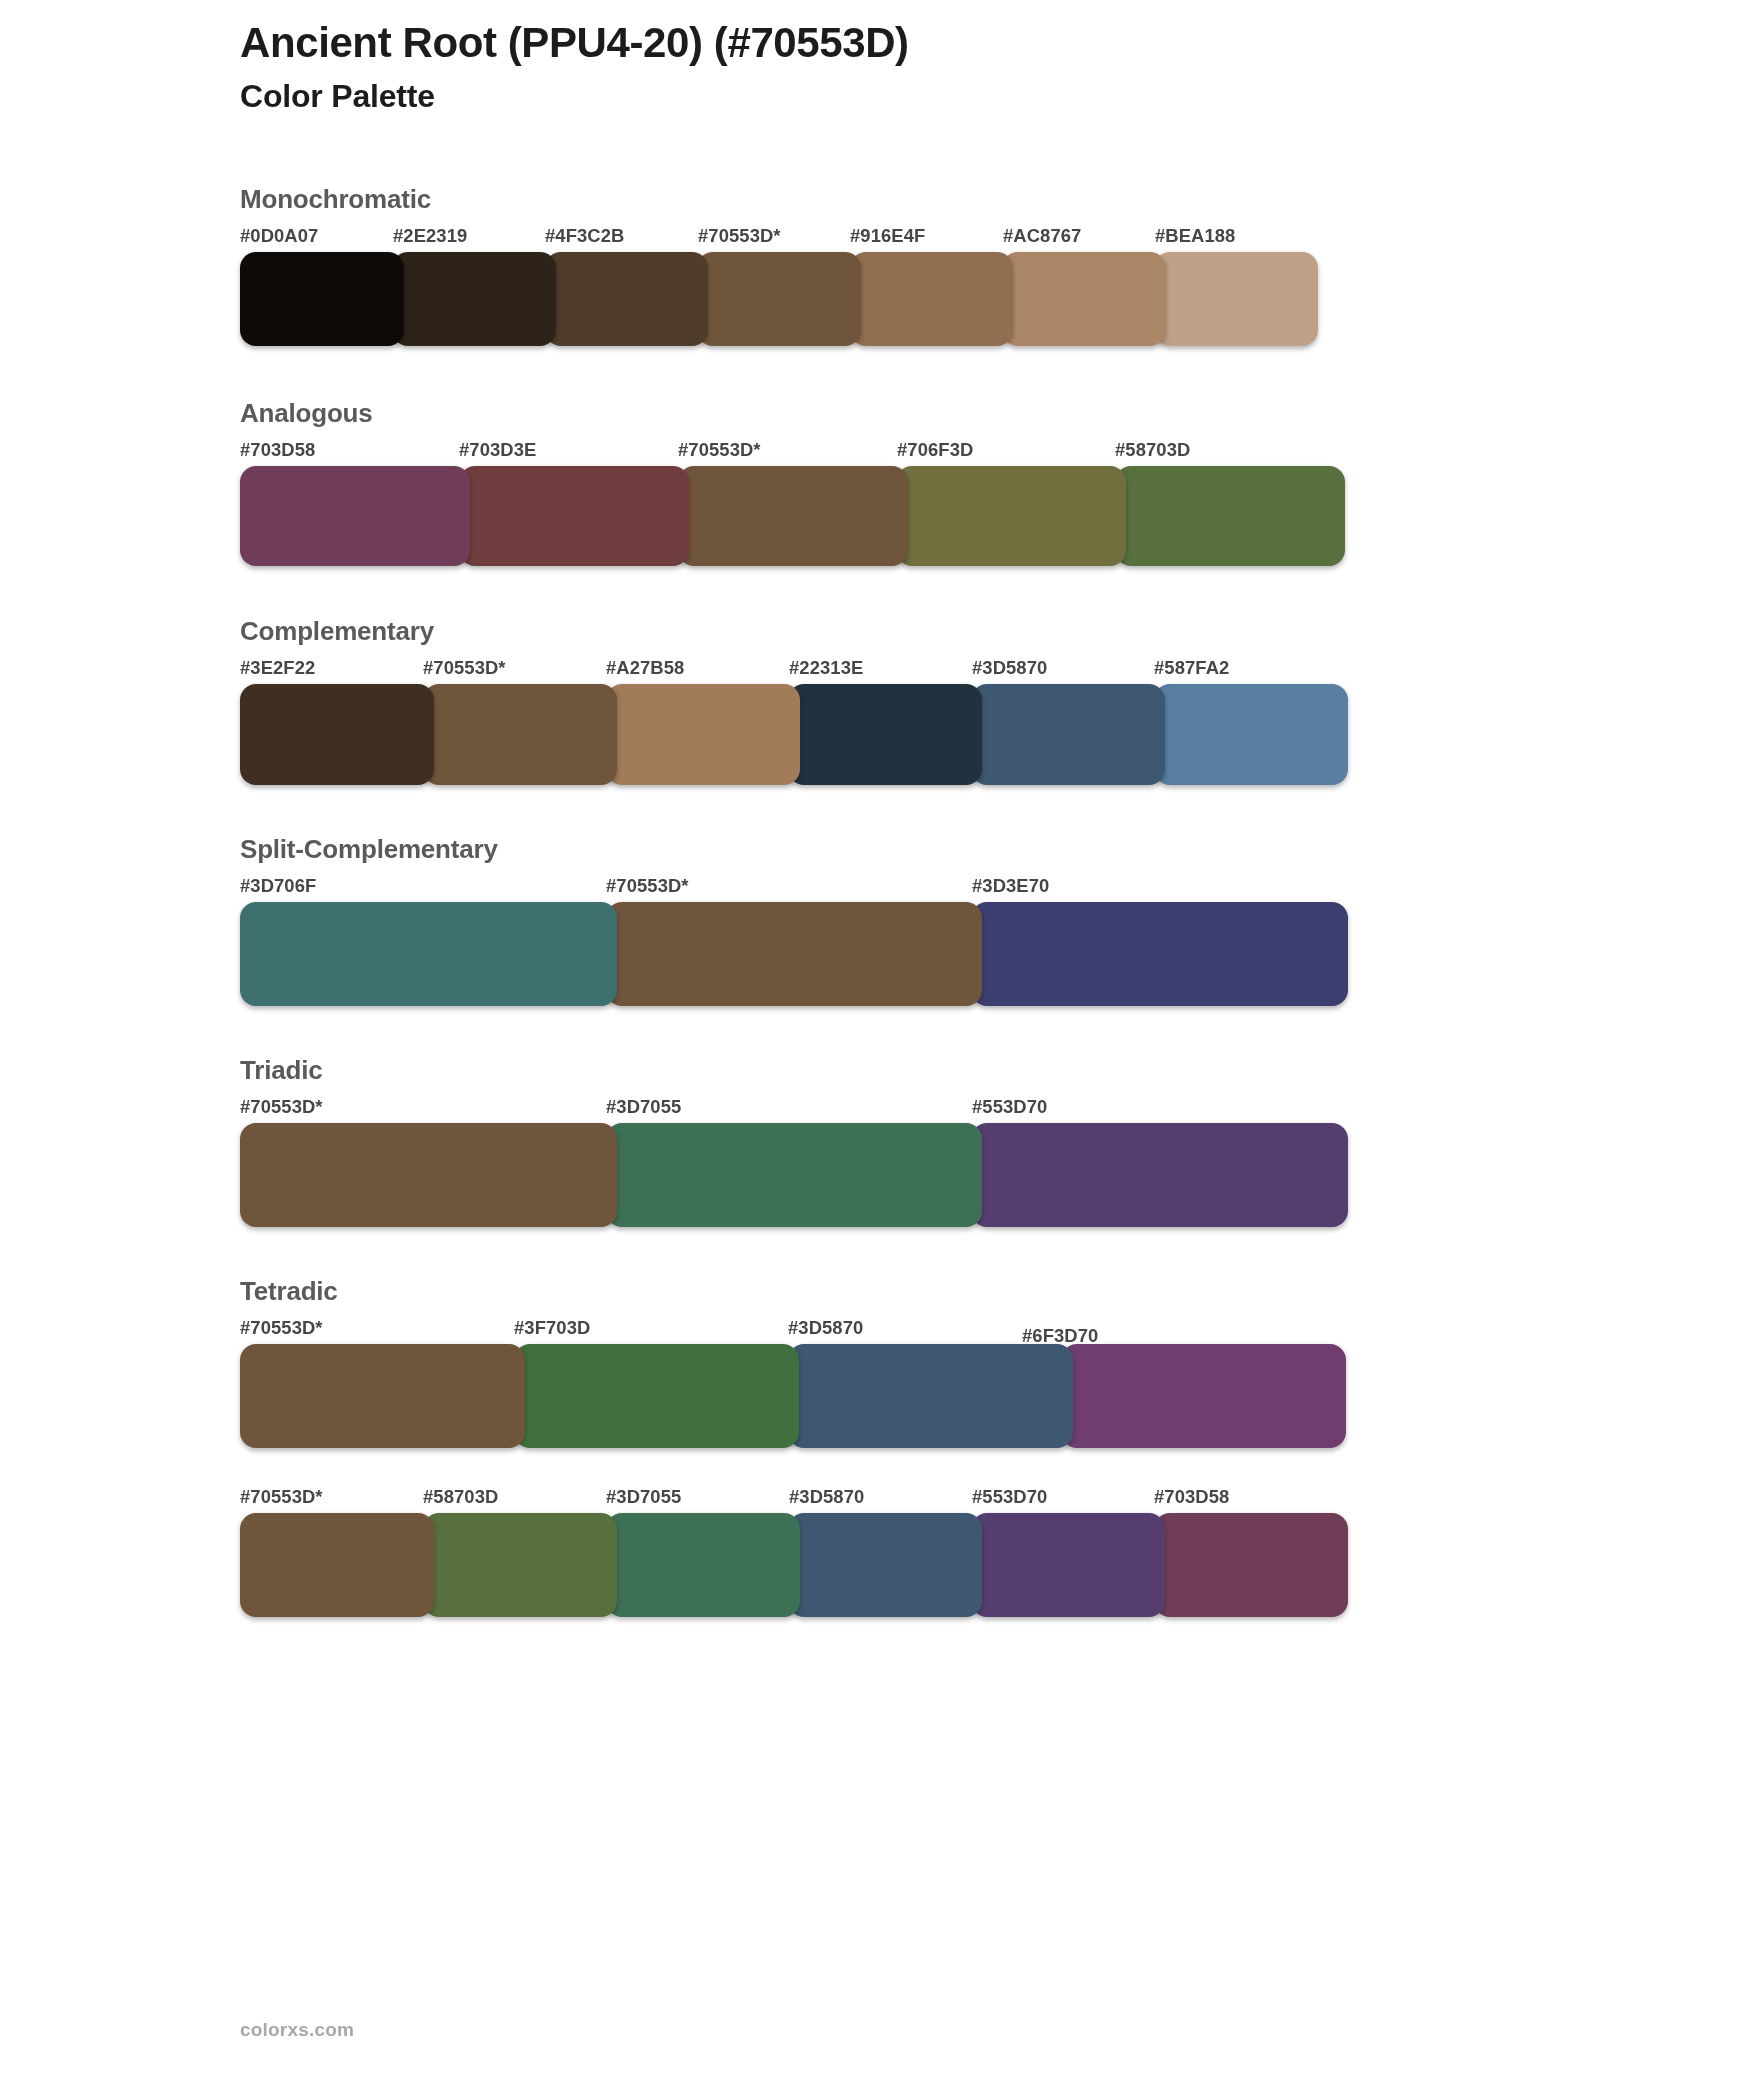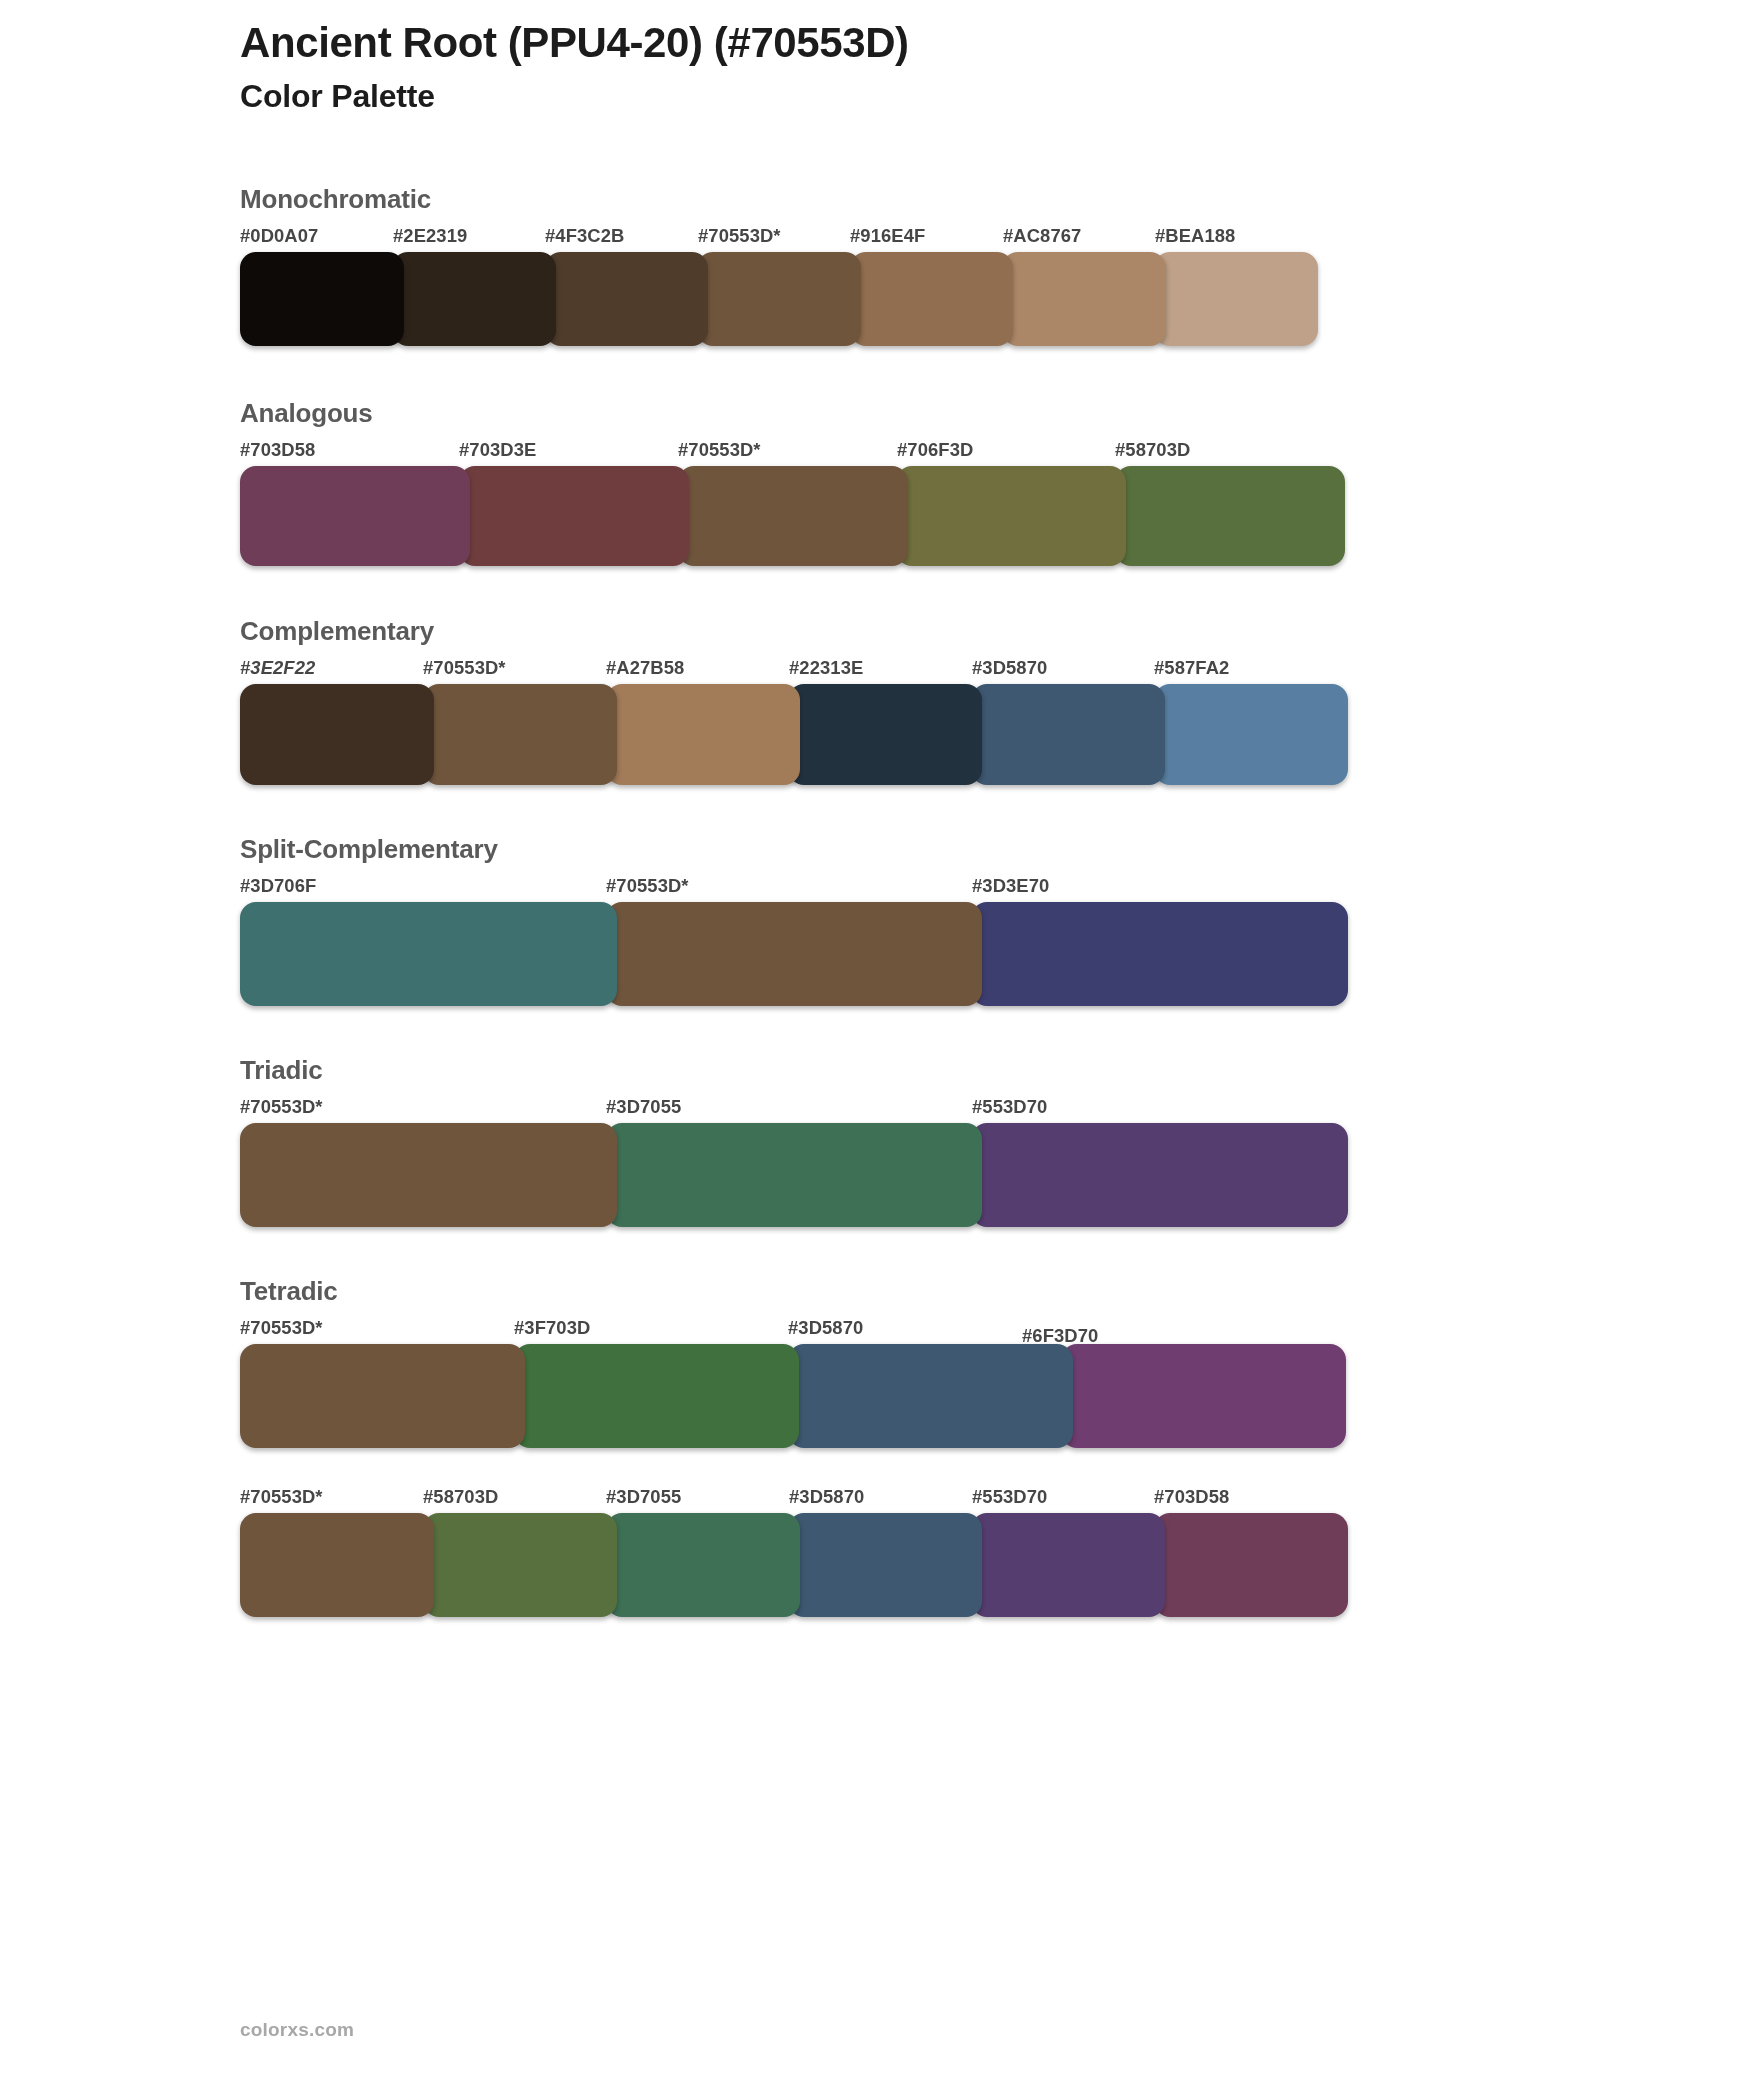--- a/index.html
+++ b/index.html
@@ -162,21 +162,21 @@
           <div class="swatch" title="#703D3E" style="width: 230px; height: 100px; background: rgb(112, 61, 62); z-index: 39;"></div>
           <div class="swatch" title="#70553D*" style="width: 230px; height: 100px; background: rgb(112, 85, 61); z-index: 38;"></div>
           <div class="swatch" title="#706F3D" style="width: 230px; height: 100px; background: rgb(112, 111, 61); z-index: 37;"></div>
           <div class="swatch" title="#58703D" style="width: 230px; height: 100px; background: rgb(88, 112, 61); z-index: 36;"></div>
         </div>
       </div>
       <div class="sec-gap" style="height: 51px;"></div>
       <div class="section">
         <div class="section-heading">Complementary</div>
         <div class="labels-row">
-          <span class="swatch-label" style="left: 0px; font-style: italic;">#3E2F22</span>
+          <span class="swatch-label" style="left: 0px;">#3E2F22</span>
           <span class="swatch-label" style="left: 183px;">#70553D*</span>
           <span class="swatch-label" style="left: 366px;">#A27B58</span>
           <span class="swatch-label" style="left: 549px;">#22313E</span>
           <span class="swatch-label" style="left: 732px;">#3D5870</span>
           <span class="swatch-label" style="left: 914px;">#587FA2</span>
         </div>
         <div class="swatch-row" style="width: 1110px;">
           <div class="swatch" title="#3E2F22" style="width: 194px; height: 101px; background: rgb(62, 47, 34); z-index: 40;"></div>
           <div class="swatch" title="#70553D*" style="width: 194px; height: 101px; background: rgb(112, 85, 61); z-index: 39;"></div>
           <div class="swatch" title="#A27B58" style="width: 194px; height: 101px; background: rgb(162, 123, 88); z-index: 38;"></div>

